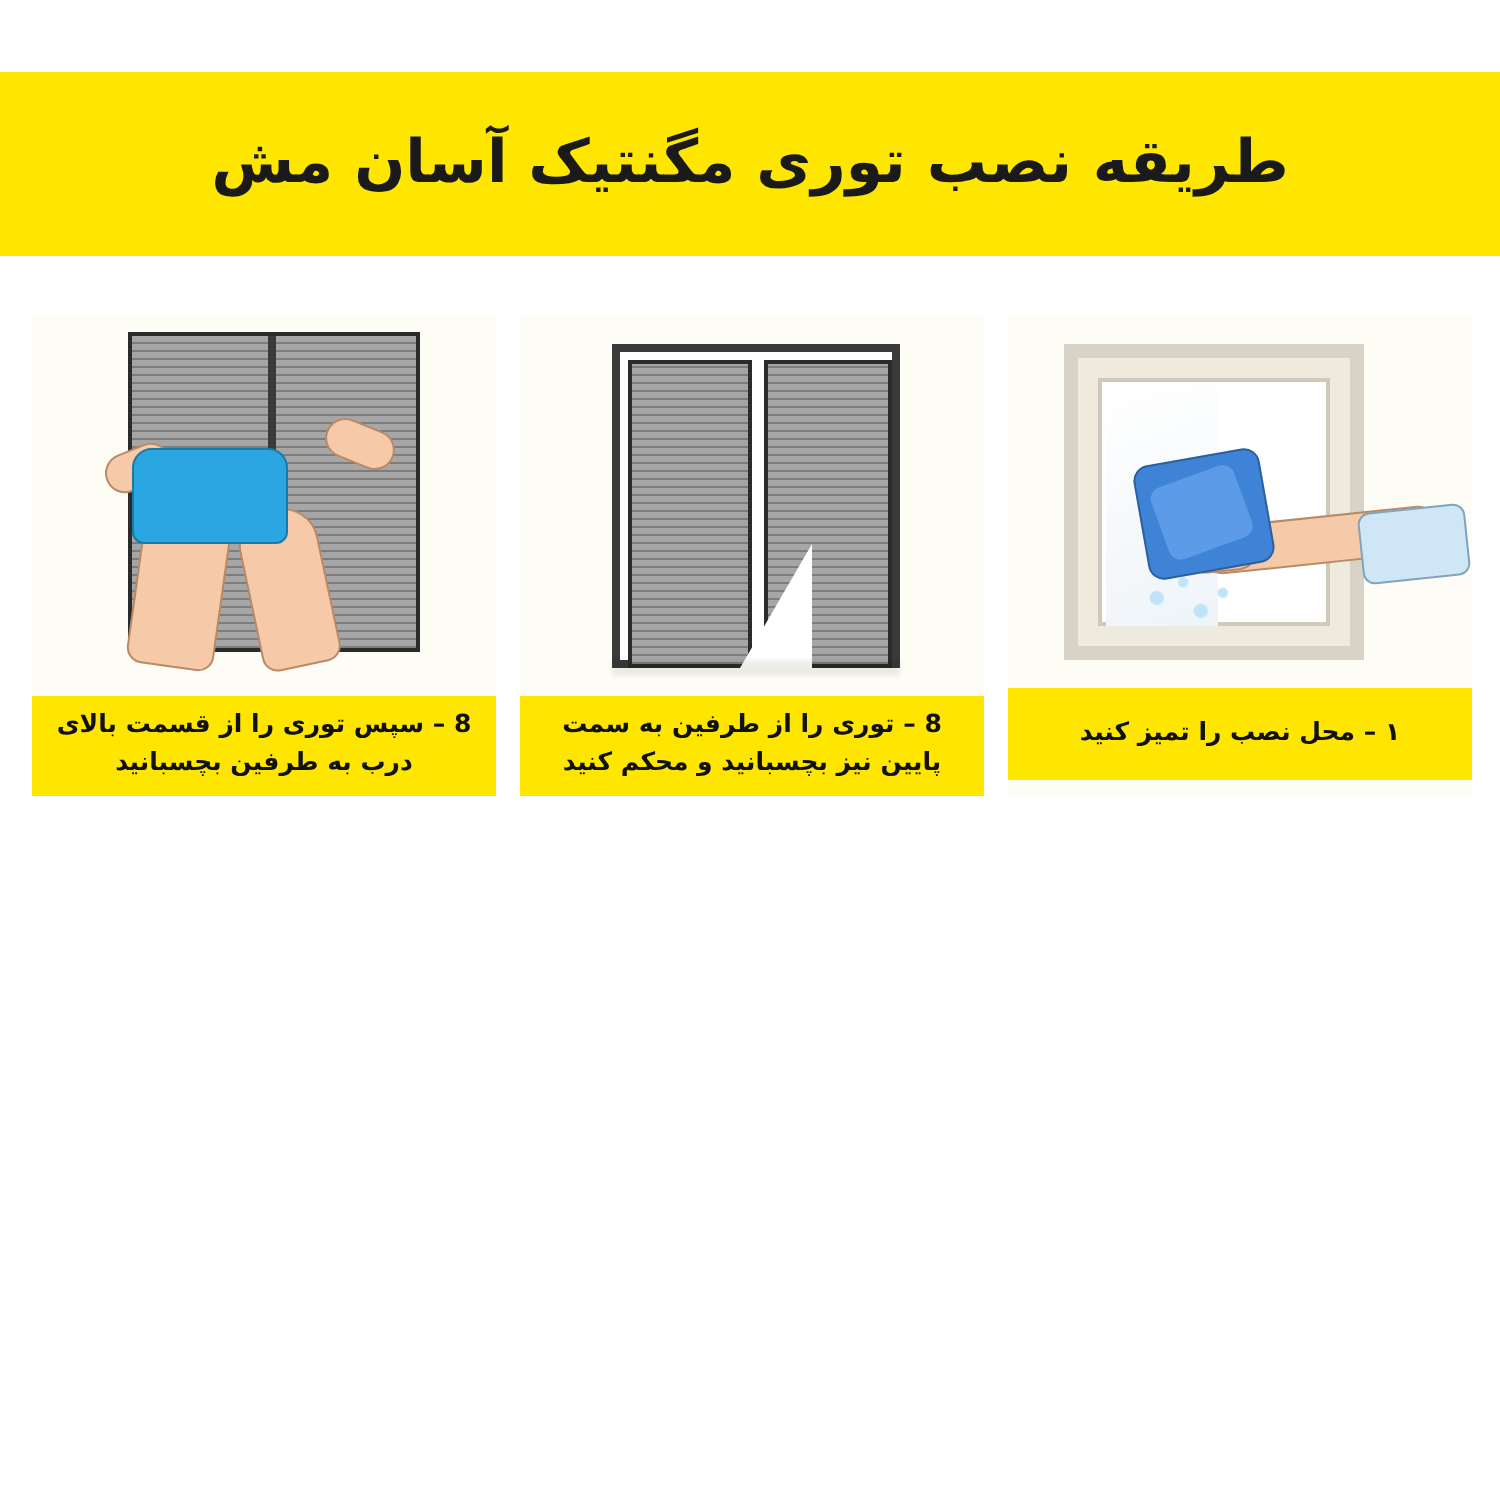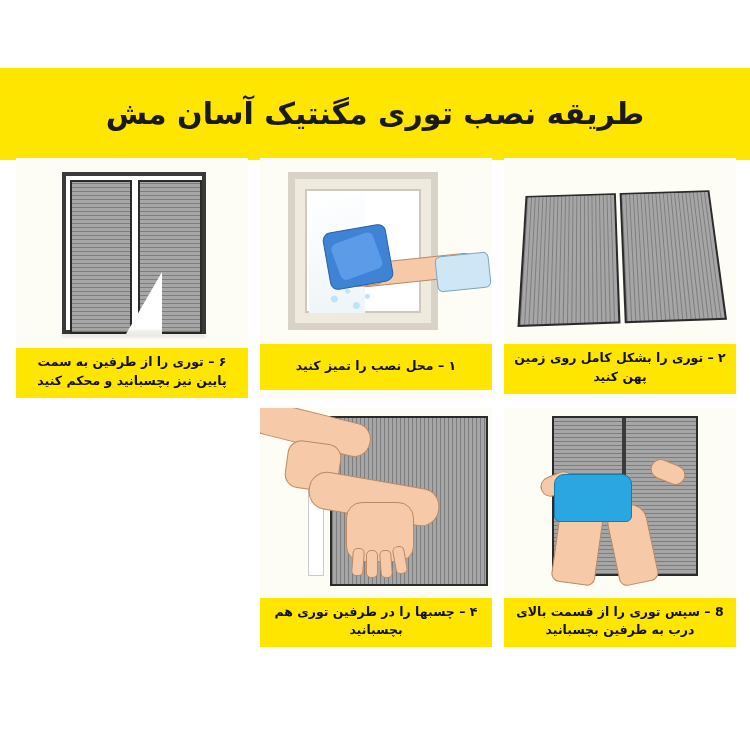--- a/index.html
+++ b/index.html
@@ -8,21 +8,21 @@
     background:#ffffff;
     font-family:"DejaVu Sans", sans-serif;
     overflow:hidden;
   }
   .page{position:relative;width:750px;height:750px;background:#fff;}
 
   
   .header-band{
     position:absolute;left:0;top:36px;width:750px;height:92px;
     background:#ffe600;
-    display:flex;align-items:center;justify-content:center;margin-top:32px;
+    display:flex;align-items:center;justify-content:center;
   }
   .header-title{
     font-size:30px;font-weight:bold;color:#1a1a1a;
     letter-spacing:0px;line-height:1.35;text-align:center;
     direction:rtl;
     padding:0 26px;
   }
 
   
   .grid{
@@ -129,29 +129,20 @@
 
 <div class="page">
 
   <div class="header-band">
     <div class="header-title">طریقه نصب توری مگنتیک آسان مش</div>
   </div>
 
   <div class="grid">
 
 
-    <div class="card">
-      <div class="illus">
-        <div class="c2-a">
-          <div class="mesh c2-left"></div>
-          <div class="mesh c2-right"></div>
-        </div>
-      </div>
-      <div class="caption">۲ – توری را بشکل کامل روی زمین پهن کنید</div>
-    </div>
 
     <div class="card">
       <div class="illus">
         <div class="c1-frame">
           <div class="c1-inner"></div>
           <div class="c1-glass"></div>
         </div>
         <div class="c1-spray"></div>
         <div class="c1-arm"></div>
         <div class="c1-sleeve"></div>
@@ -166,47 +157,31 @@
     <div class="card row2">
       <div class="illus">
         <div class="c6-wall"></div>
         <div class="c6-frame">
           <div class="mesh mesh-h c6-meshL"></div>
           <div class="mesh mesh-h c6-meshR"></div>
           <div class="c6-open"></div>
         </div>
         <div class="c6-shadow"></div>
       </div>
-      <div class="caption">۶ – توری را از طرفین به سمت پایین نیز بچسبانید و محکم کنید</div>
+      <div class="caption">8 – توری را از طرفین به سمت پایین نیز بچسبانید و محکم کنید</div>
     </div>
 
     <div class="card row2">
       <div class="illus">
         <div class="mesh mesh-h c5-mesh"></div>
         <div class="c5-split"></div>
         <div class="c5-foot1"></div>
         <div class="c5-foot2"></div>
         <div class="c5-leg1"></div>
         <div class="c5-leg2"></div>
         <div class="c5-short"></div>
       </div>
       <div class="caption">8 – سپس توری را از قسمت بالای درب به طرفین بچسبانید</div>
     </div>
 
-    <div class="card row2">
-      <div class="illus">
-        <div class="mesh c4-mesh"></div>
-        <div class="c4-tape"></div>
-        <div class="c4-tape-roll"></div>
-        <div class="c4-armA"></div>
-        <div class="c4-handA"></div>
-        <div class="c4-armB"></div>
-        <div class="c4-handB"></div>
-        <div class="c3-fing" style="left:92px;top:140px;transform:rotate(4deg);"></div>
-        <div class="c3-fing" style="left:106px;top:142px;transform:rotate(0deg);"></div>
-        <div class="c3-fing" style="left:120px;top:142px;transform:rotate(-4deg);"></div>
-        <div class="c3-fing" style="left:134px;top:138px;transform:rotate(-10deg);"></div>
-      </div>
-      <div class="caption">۴ – چسبها را در طرفین توری هم بچسبانید</div>
-    </div>
 
   </div>
 </div>
 
 </body></html>

